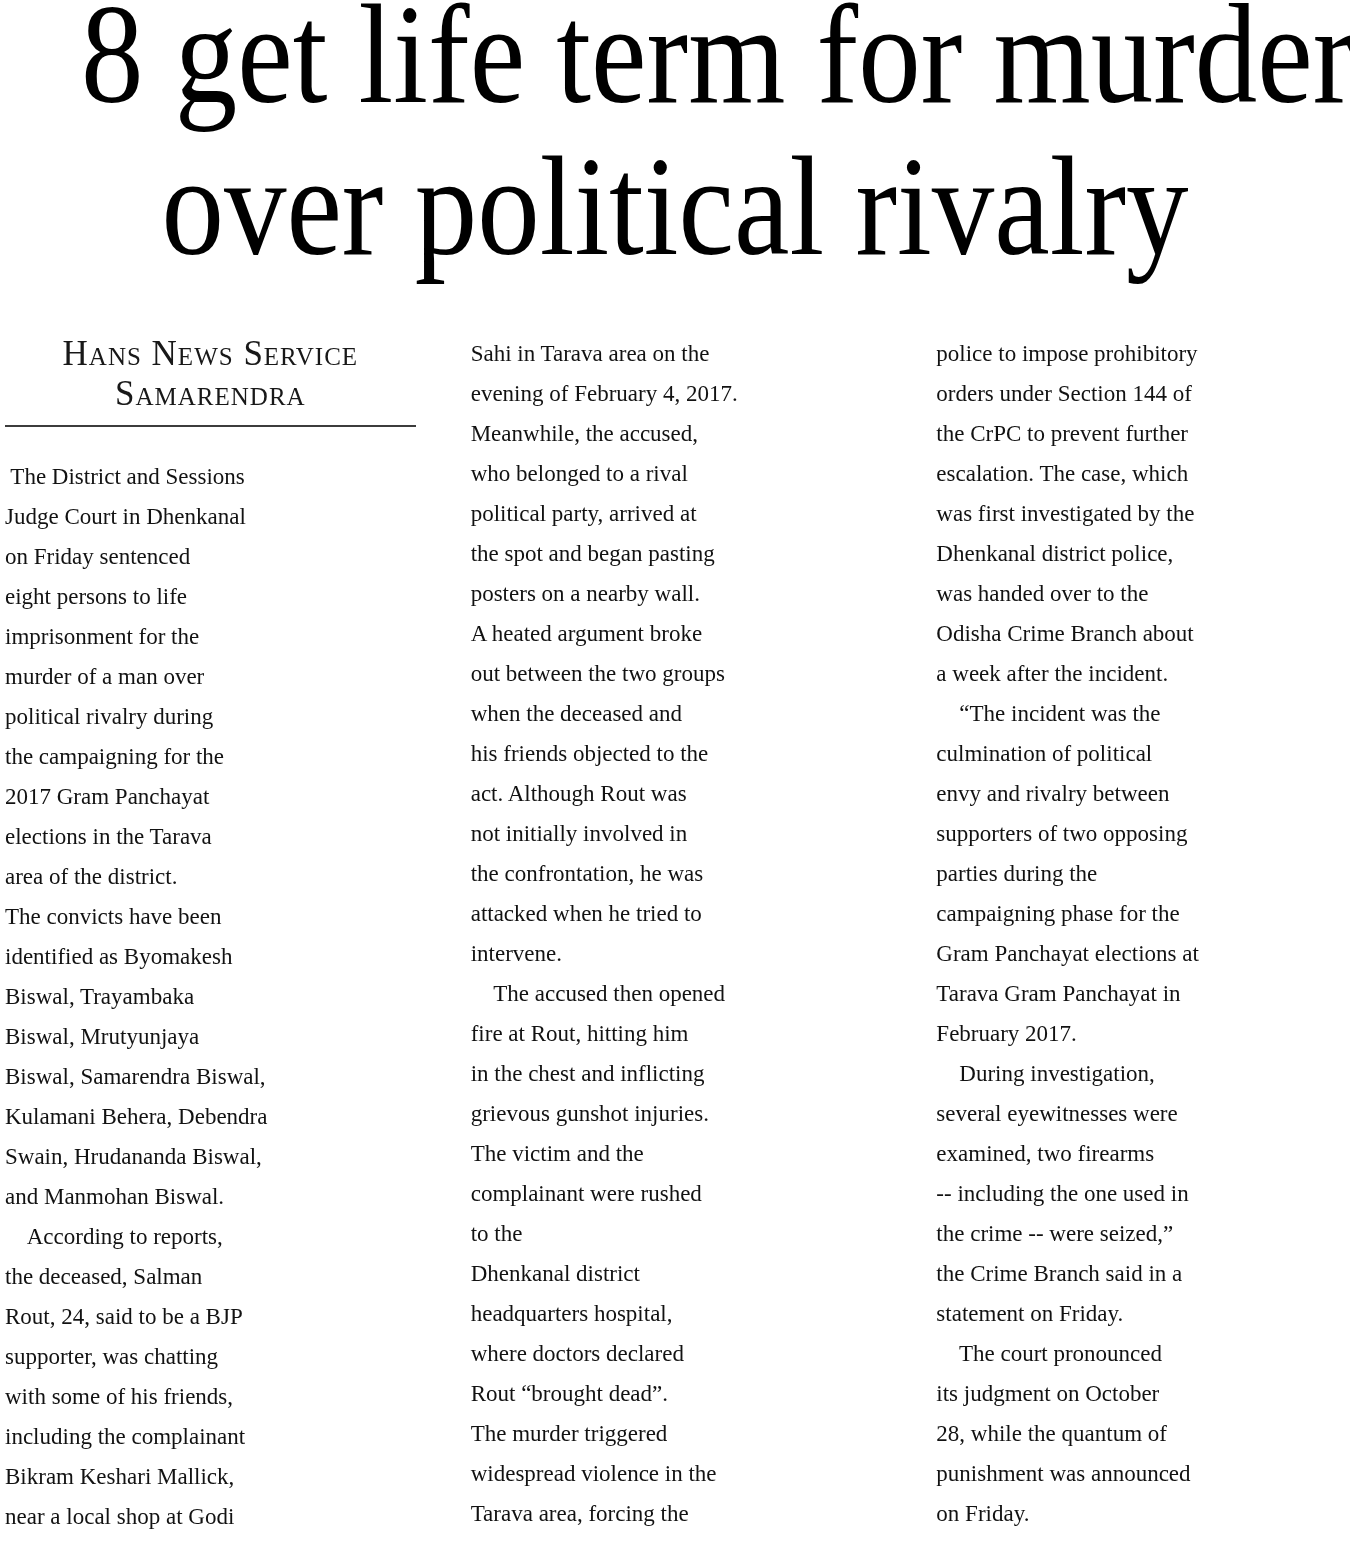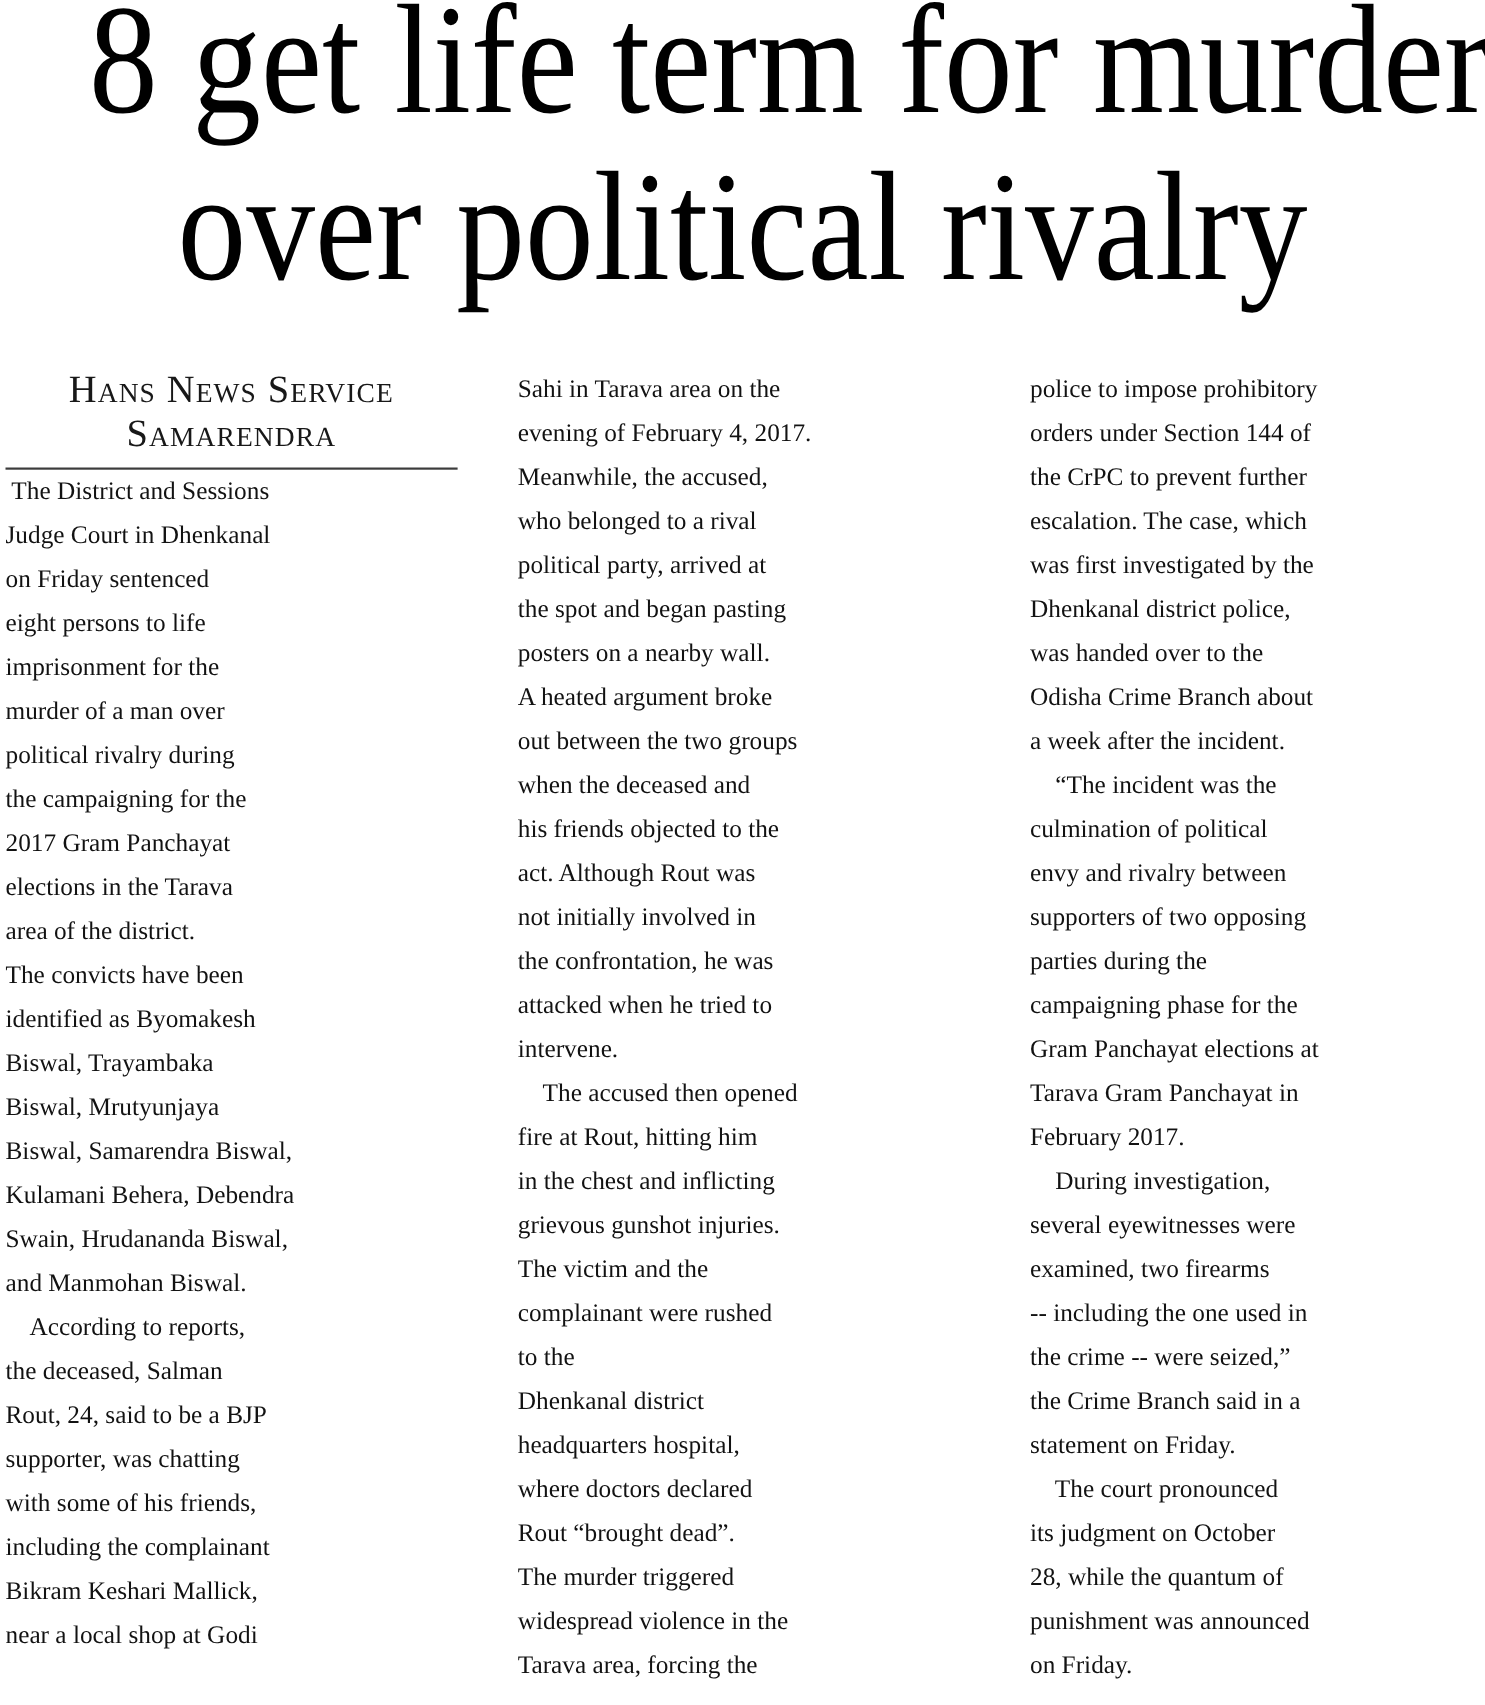--- a/index.html
+++ b/index.html
@@ -54,20 +54,21 @@
     border-top: 2.5px solid #3c3c3c;
     margin: 11px 0 0 0;
   }
   .body-text {
     font-size: 23px;
     line-height: 40px;
     white-space: pre;
     color: #121212;
   }
   .col1-text {
+    margin-top: 30px;
   }
 </style>
 </head>
 <body>
 
 <div class="page">
 
   <h1 class="headline">
     <span class="hl-line">8 get life term for murder</span>
     <span class="hl-line">over political rivalry</span>

